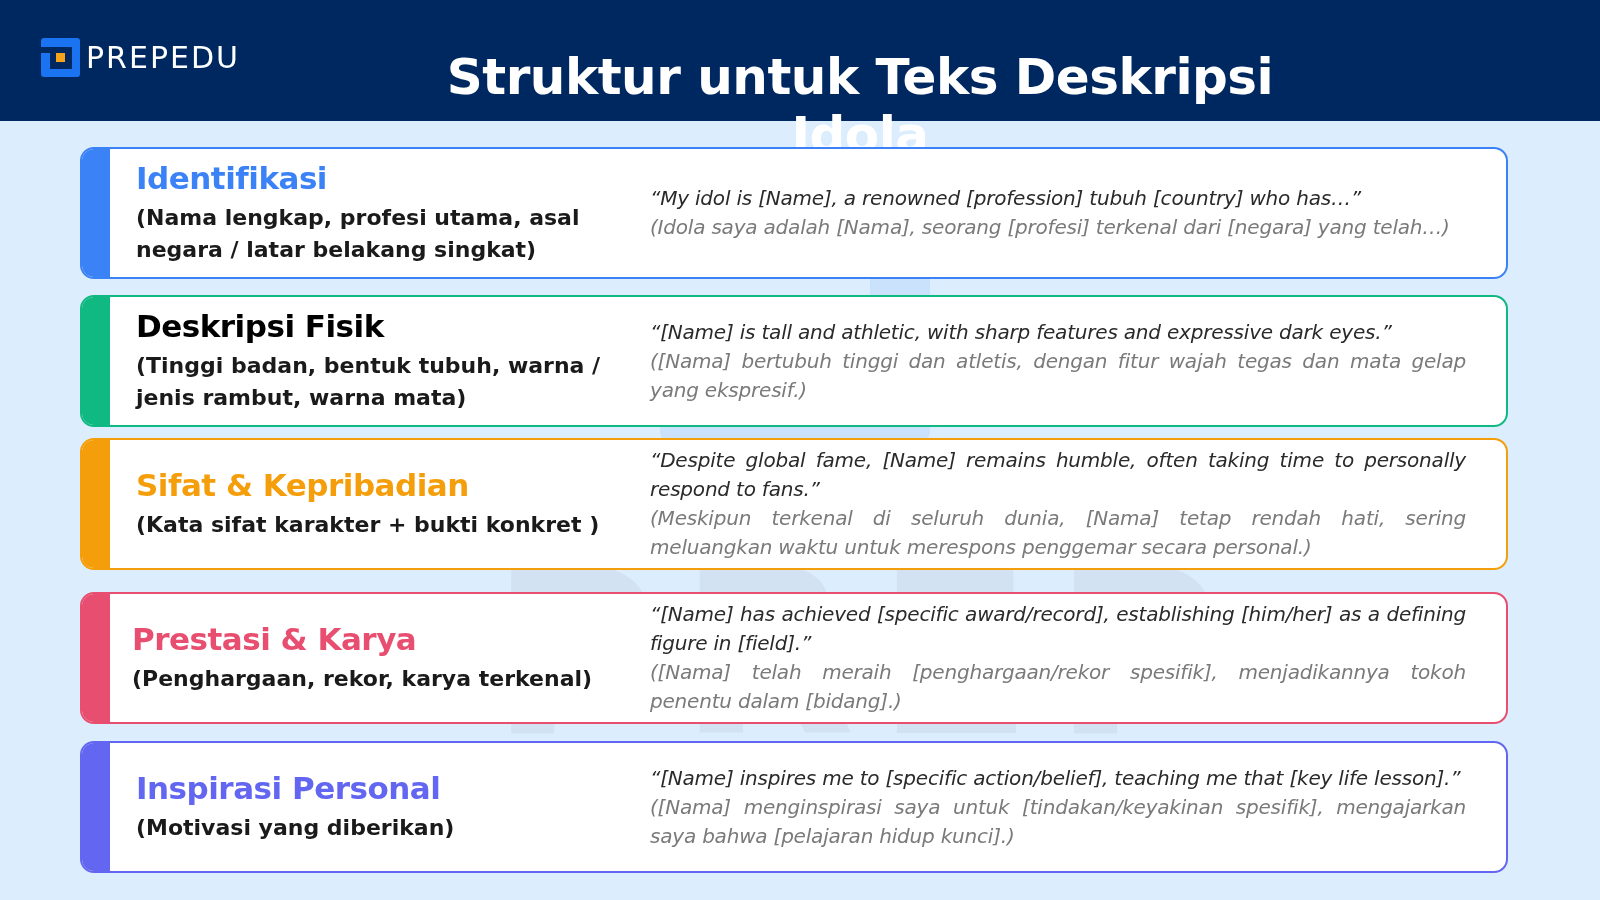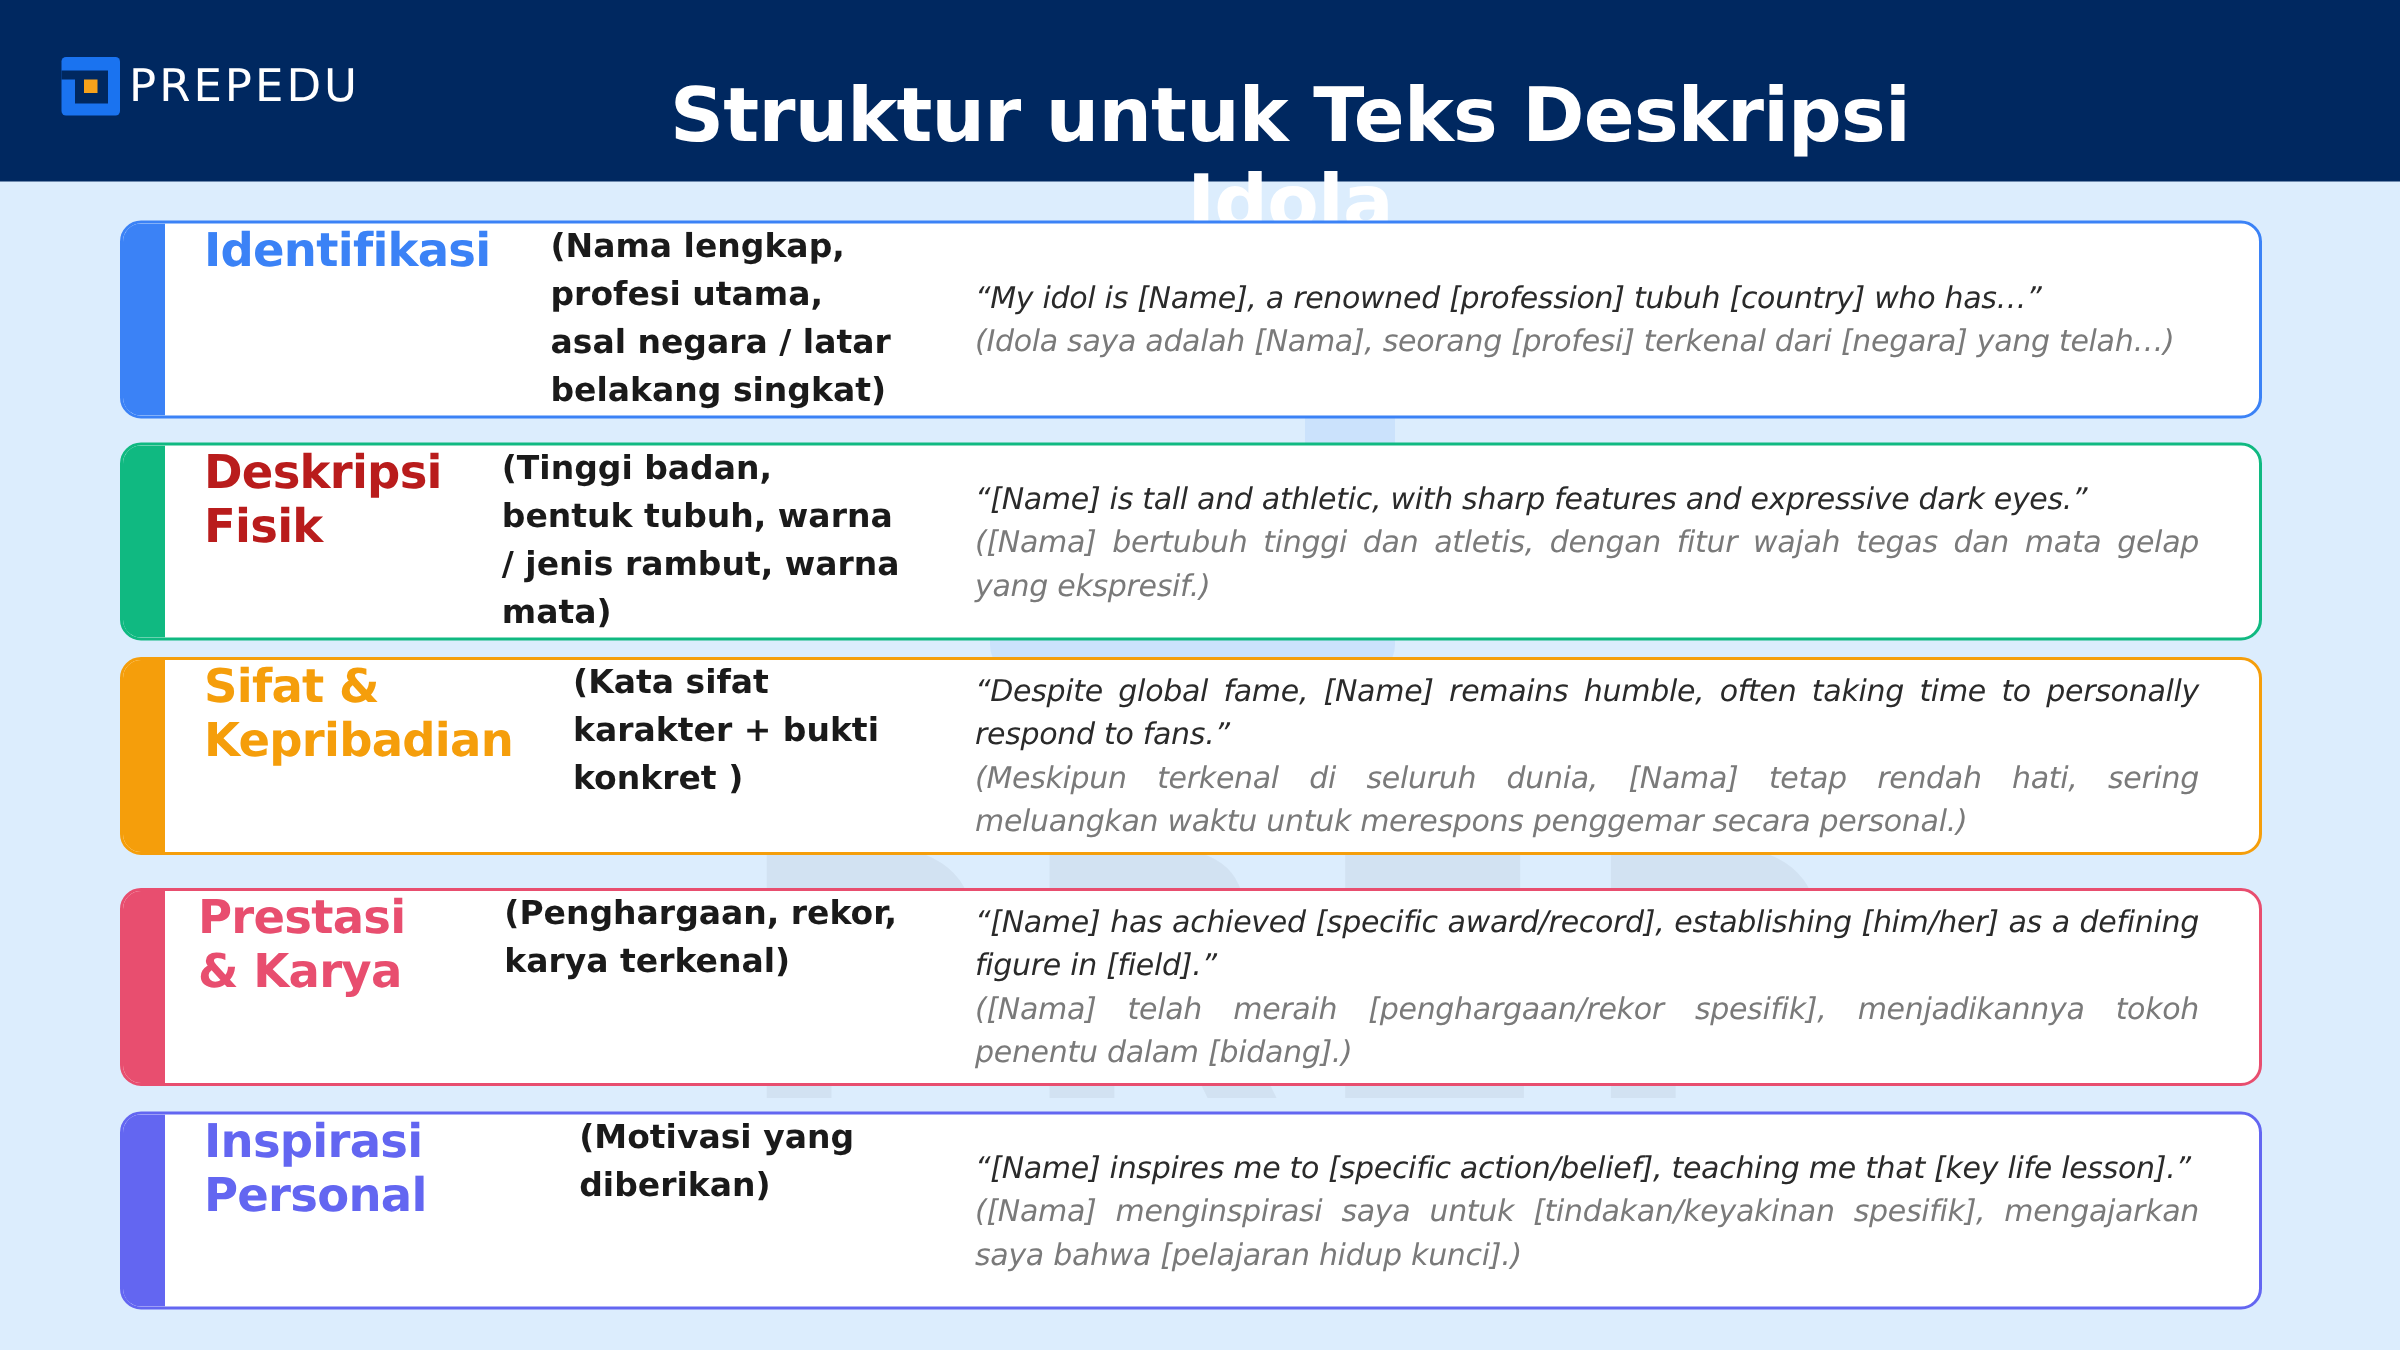--- a/index.html
+++ b/index.html
@@ -10,21 +10,21 @@
   .logo-mark .outer{position:absolute;left:0;top:0;width:39px;height:39px;background:#1a73f0;border-radius:3px;}
   .logo-mark .inner{position:absolute;left:9px;top:9px;width:22px;height:22px;background:#002860;}
   .logo-mark .gap{position:absolute;left:0;top:9px;width:9px;height:6px;background:#002860;}
   .logo-mark .sq{position:absolute;left:15px;top:15px;width:9px;height:9px;background:#f7a21b;}
   .logo-text{color:#fff;font-family:"DejaVu Sans",sans-serif;font-size:30px;letter-spacing:2px;font-weight:500;}
   .title{position:absolute;left:380px;top:28px;width:960px;text-align:center;color:#fff;font-family:"DejaVu Sans",sans-serif;font-weight:bold;font-size:50px;letter-spacing:-0.5px;margin-top:20px;}
   .watermark{position:absolute;left:490px;top:520px;font-family:"DejaVu Sans",sans-serif;font-weight:bold;font-size:230px;color:rgba(0,0,0,0.045);letter-spacing:20px;pointer-events:none;}
   .wm-logo{position:absolute;left:660px;top:200px;width:270px;height:250px;border:60px solid rgba(60,140,240,0.10);border-left:none;box-sizing:border-box;border-radius:20px;pointer-events:none;}
   .card{position:absolute;left:80px;width:1428px;height:132px;background:#fff;border:2px solid;border-radius:14px;box-sizing:border-box;overflow:hidden;}
   .card .bar{position:absolute;left:0;top:0;bottom:0;width:28px;}
-  .card .left{position:absolute;left:54px;top:0;bottom:0;width:470px;display:flex;flex-direction:row;justify-content:center;gap:40px;}
+  .card .left{position:absolute;left:54px;top:0;bottom:0;width:470px;display:flex;flex-direction:column;justify-content:center;}
   .card .heading{font-family:"DejaVu Sans",sans-serif;font-weight:bold;font-size:31px;letter-spacing:-0.5px;margin-bottom:6px;}
   .card .sub{font-family:"DejaVu Sans",sans-serif;font-weight:bold;font-size:22px;color:#1a1a1a;line-height:32px;}
   .card .right{position:absolute;left:568px;top:0;bottom:0;width:816px;display:flex;flex-direction:column;justify-content:center;}
   .card .en{font-family:"DejaVu Sans",sans-serif;font-style:italic;font-size:20px;color:#2a2a2a;line-height:29px;text-align:justify;letter-spacing:-0.2px;}
   .card .id{font-family:"DejaVu Sans",sans-serif;font-style:italic;font-size:20px;color:#7a7a7a;line-height:29px;text-align:justify;letter-spacing:-0.2px;}
 </style>
 </head>
 <body>
 
 <div class="header">
@@ -51,21 +51,21 @@
   </div>
   <div class="right">
     <div class="en">“My idol is [Name], a renowned [profession] tubuh [country] who has…”</div>
     <div class="id">(Idola saya adalah [Nama], seorang [profesi] terkenal dari [negara] yang telah…)</div>
   </div>
 </div>
 
 <div class="card" style="top:295px;border-color:#10b981;">
   <div class="bar" style="background:#10b981;"></div>
   <div class="left">
-    <div class="heading" style="color:#b91c1c;">Deskripsi Fisik</div>
+    <div class="heading" style="color:#000000;">Deskripsi Fisik</div>
     <div class="sub">(Tinggi badan, bentuk tubuh, warna / jenis rambut, warna mata)</div>
   </div>
   <div class="right">
     <div class="en">“[Name] is tall and athletic, with sharp features and expressive dark eyes.”</div>
     <div class="id">([Nama] bertubuh tinggi dan atletis, dengan fitur wajah tegas dan mata gelap yang ekspresif.)</div>
   </div>
 </div>
 
 <div class="card" style="top:438px;border-color:#f59e0b;">
   <div class="bar" style="background:#f59e0b;"></div>

